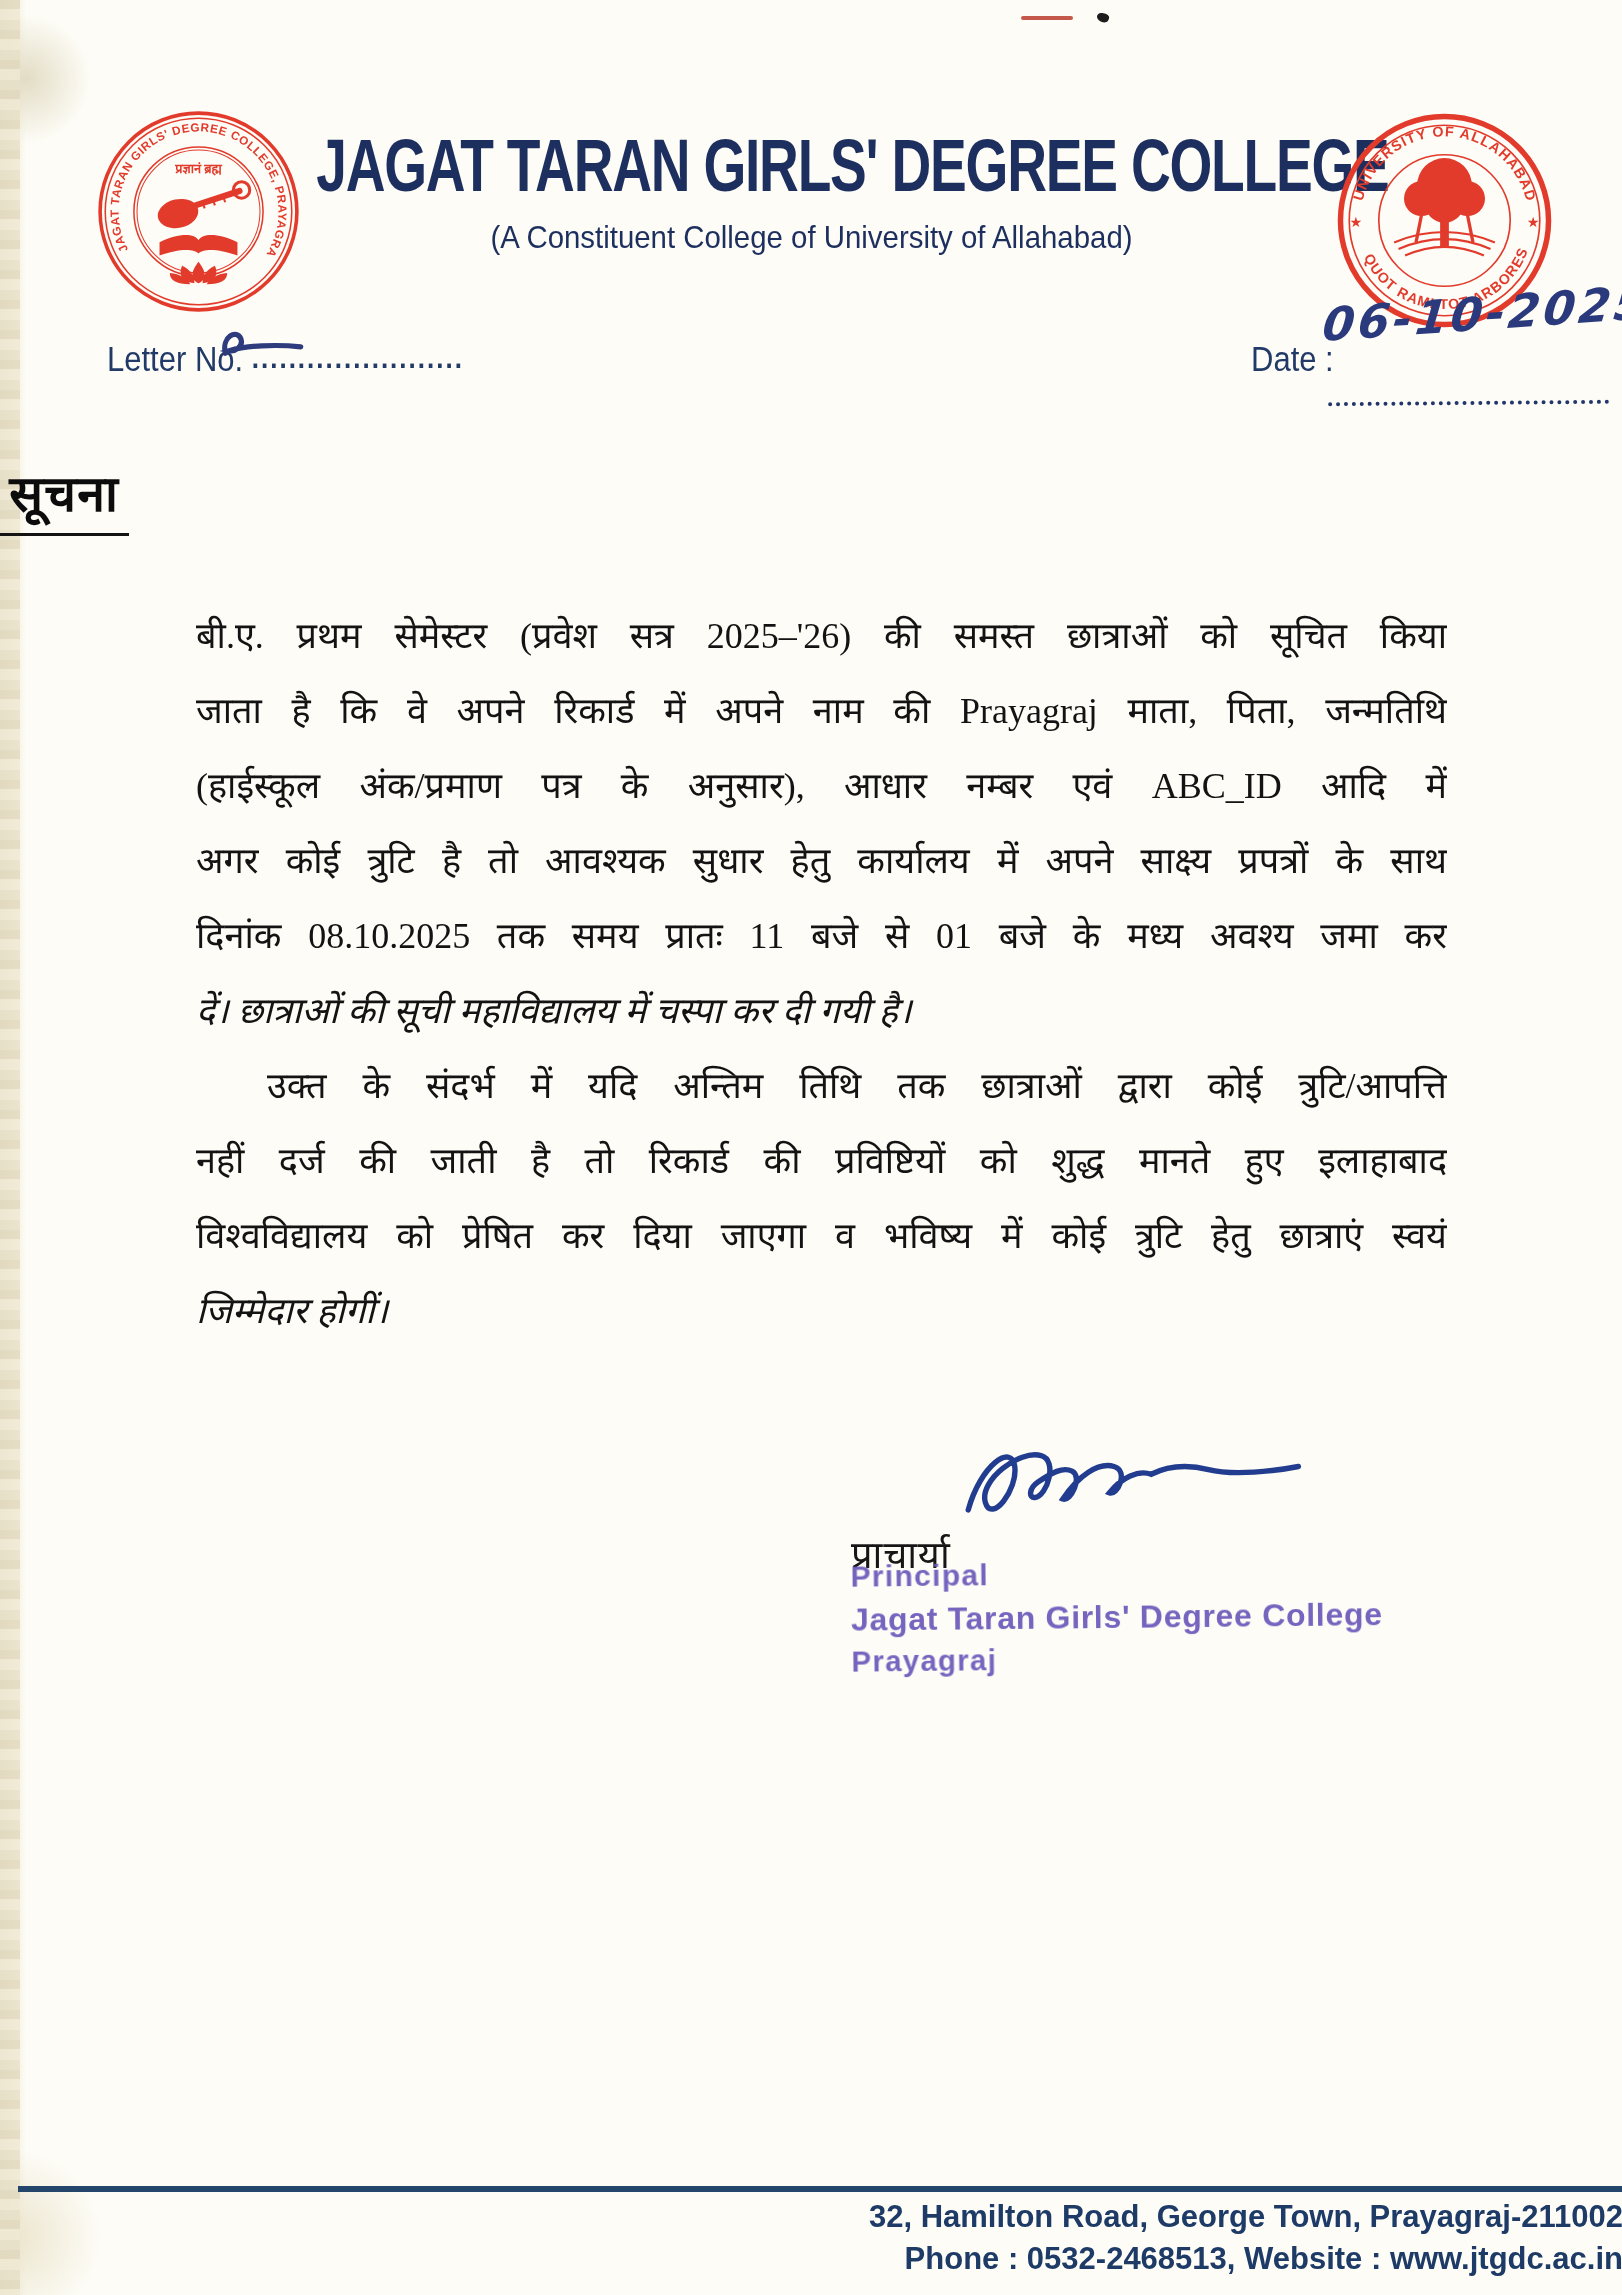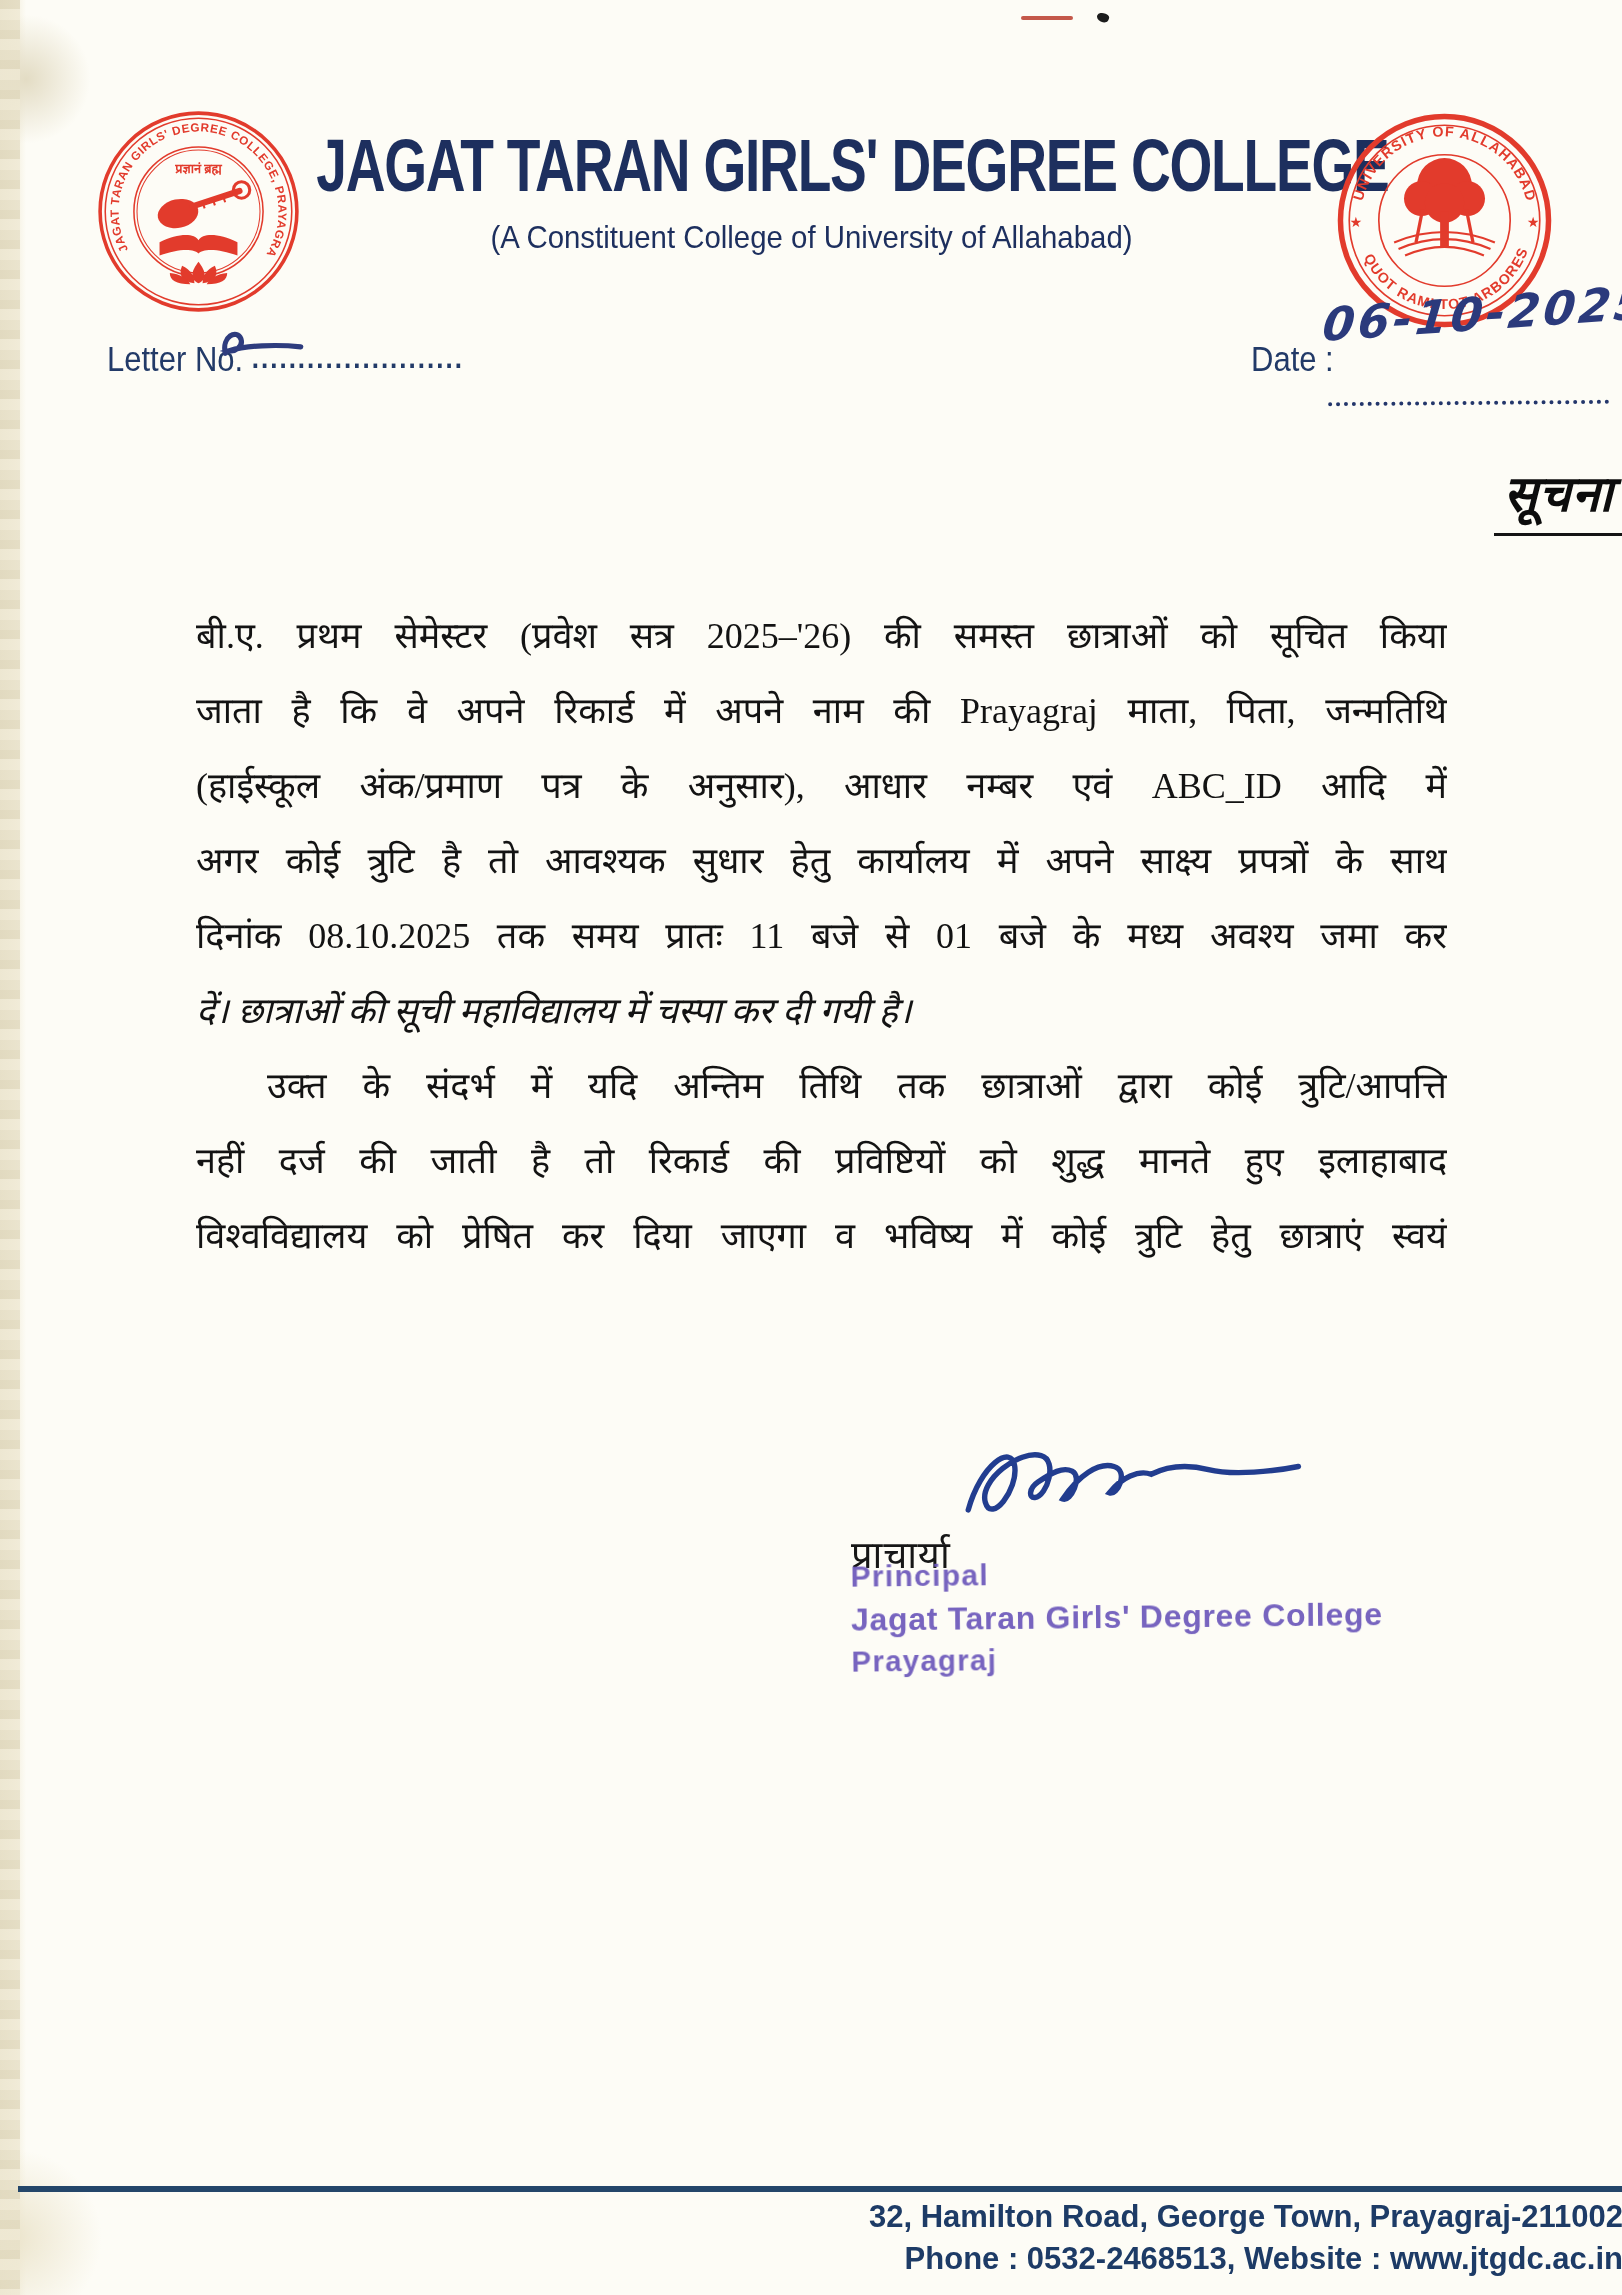--- a/index.html
+++ b/index.html
@@ -47,21 +47,21 @@
     transform:scaleY(1.12); transform-origin:left top; }
   .date-hand {
     position:absolute; left:1320px; top:298px; white-space:nowrap;
     font-family:"DejaVu Sans", sans-serif; font-style:italic; font-weight:600;
     font-size:46px; color:#2b3a7c; letter-spacing:3.3px;
     transform:rotate(-4deg) skewX(-10deg); transform-origin:left bottom;
   }
   .date-dots { position:absolute; left:1328px; top:366px; width:281px; height:39px;
     border-bottom:4.6px dotted #23366b; transform:rotate(-0.5deg); }
   
-  .notice-title-wrap { position:absolute; left:0; right:0; top:458px; text-align:right;font-style:italic; }
+  .notice-title-wrap { position:absolute; left:0; right:0; top:458px; text-align:left; }
   .notice-title {
     display:inline-block; font-size:50px; font-weight:700; color:#0c0c0c;
     border-bottom:3.3px solid #141414; padding:0 9.2px 6.5px;
     letter-spacing:1.3px;
   }
   
   .body-text { position:absolute; left:196px; width:1251px; top:599px; color:#131313; }
   .bline { font-size:36px; height:75px; line-height:75px; overflow:hidden;
     white-space:normal; }
   .jline { text-align:justify; }
@@ -184,20 +184,21 @@
   <div class="body-text">
     <div class="bline jline">बी.ए. प्रथम सेमेस्टर (प्रवेश सत्र 2025–'26) की समस्त छात्राओं को सूचित किया</div>
     <div class="bline jline">जाता है कि वे अपने रिकार्ड में अपने नाम की Prayagraj माता, पिता, जन्मतिथि</div>
     <div class="bline jline">(हाईस्कूल अंक/प्रमाण पत्र के अनुसार), आधार नम्बर एवं  ABC_ID आदि में</div>
     <div class="bline jline">अगर कोई त्रुटि है तो आवश्यक सुधार हेतु कार्यालय में अपने साक्ष्य प्रपत्रों के साथ</div>
     <div class="bline jline">दिनांक 08.10.2025 तक समय प्रातः 11 बजे से 01 बजे के मध्य अवश्य जमा कर</div>
     <div class="bline lline">दें। छात्राओं की सूची महाविद्यालय में चस्पा कर दी गयी है।</div>
     <div class="bline jline indent">उक्त के संदर्भ में यदि अन्तिम तिथि तक छात्राओं द्वारा कोई त्रुटि/आपत्ति</div>
     <div class="bline jline">नहीं दर्ज की जाती है तो रिकार्ड की प्रविष्टियों को शुद्ध मानते हुए इलाहाबाद</div>
     <div class="bline jline">विश्वविद्यालय को प्रेषित कर दिया जाएगा व भविष्य में कोई त्रुटि हेतु छात्राएं स्वयं</div>
+    <div class="bline lline">जिम्मेदार होगीं।</div>
   </div>
 
   <div class="sigblock">
     <svg class="sig-svg" viewBox="0 0 460 160">
       <path d="M20,116 C36,58 76,30 80,60 C84,90 50,134 42,106 C34,78 86,38 114,46
                C136,52 122,98 106,100 C98,101 98,88 110,80 C128,68 142,60 154,66
                C168,73 152,106 142,102 C162,72 188,54 208,60 C228,66 212,98 202,94
                C218,74 240,64 256,70 C280,58 306,58 330,64 C362,72 416,66 446,60" fill="none" stroke="#223d8f" stroke-width="7" stroke-linecap="round"></path>
     </svg>
     <div class="designation">प्राचार्या</div>

